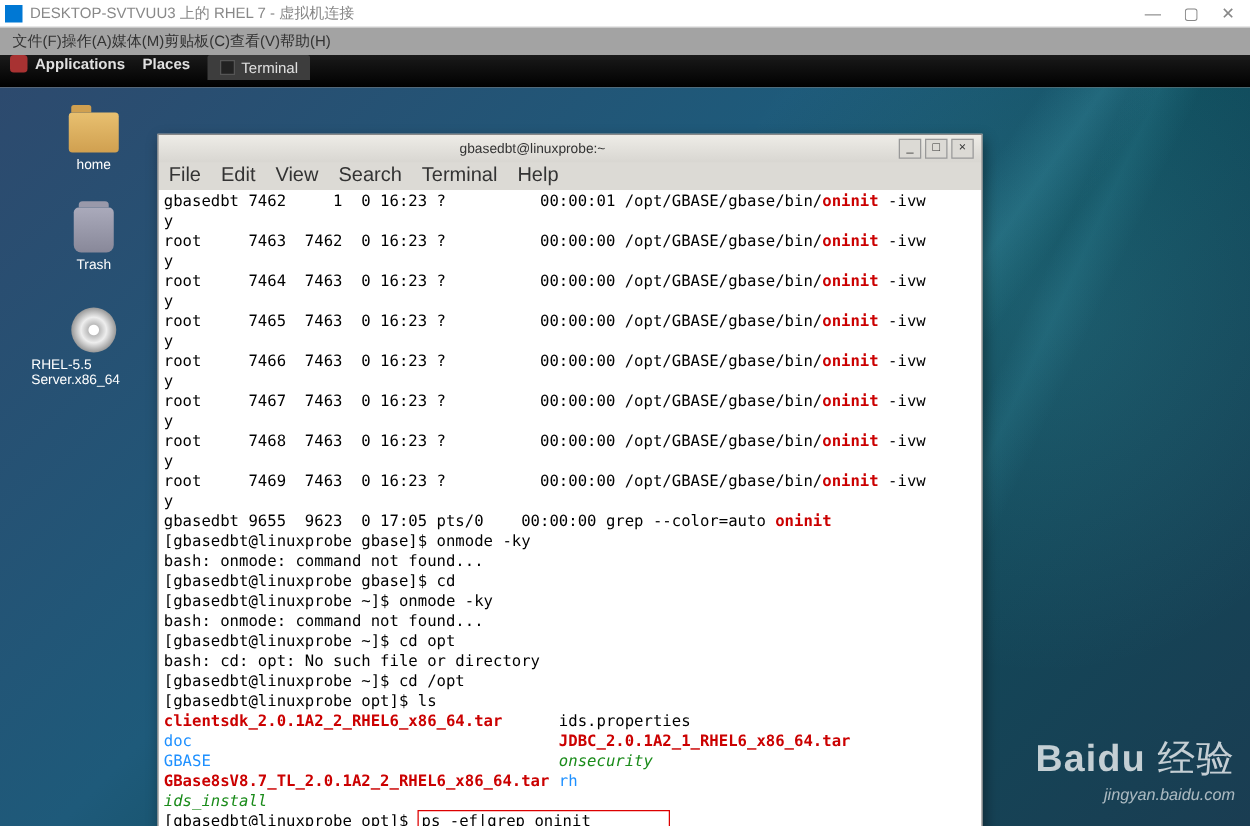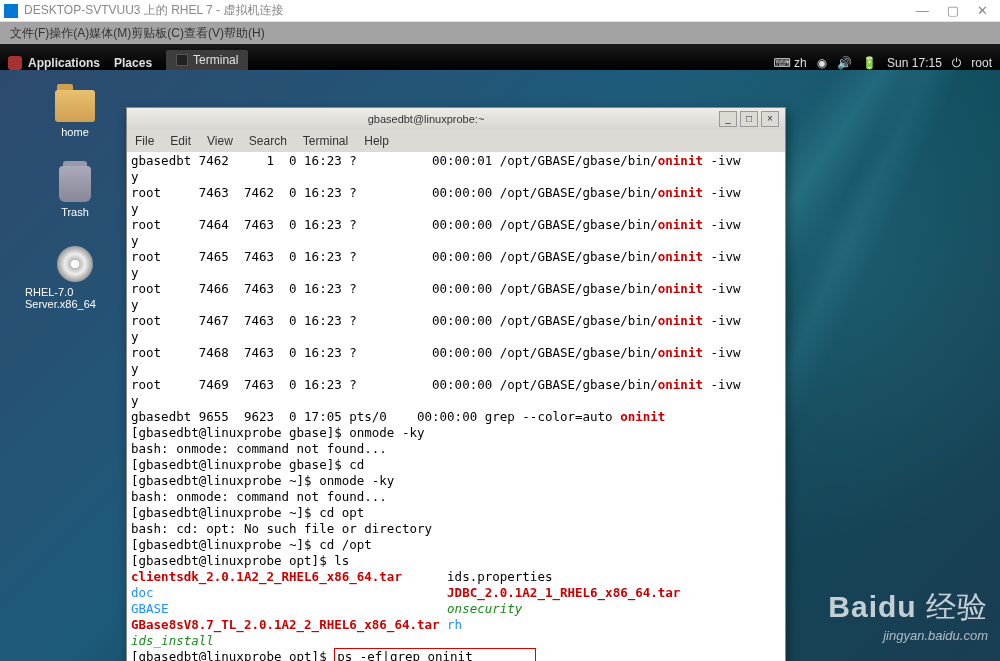--- a/index.html
+++ b/index.html
@@ -6,21 +6,21 @@
 body { font-family: "Segoe UI", Tahoma, sans-serif; font-size: 12px; overflow: hidden; width: 1000px; height: 661px; background: #fff; }
 .win-titlebar { height: 22px; background: #fff; display: flex; align-items: center; padding: 0 4px; border-bottom: 1px solid #e0e0e0; }
 .win-titlebar .vm-icon { width: 14px; height: 14px; background: #0078d4; margin-right: 6px; }
 .win-titlebar .title { color: #888; font-size: 12px; flex: 1; }
 .win-ctrl { display: flex; gap: 18px; padding-right: 8px; }
 .win-ctrl span { color: #888; font-size: 13px; cursor: pointer; }
 
 .win-menubar { height: 22px; background: #a3a3a3; display: flex; align-items: center; padding: 0 10px; gap: 0; font-size: 12px; color: #333; }
 .win-menubar span { cursor: pointer; }
 
-.gnome-bar { height: 26px; background: linear-gradient(#1a1a1a, #000); display: flex; align-items: flex-end; color: #e0e0e0; font-size: 12px; padding: 0 8px; }
+.gnome-bar { height: 26px; background: linear-gradient(#1a1a1a, #000); display: flex; align-items: flex-start; color: #e0e0e0; font-size: 12px; padding: 0 8px; }
 .gnome-bar .apps, .gnome-bar .places { font-weight: bold; margin-right: 14px; }
 .g-icon { width: 14px; height: 14px; background: #a83232; border-radius: 3px; margin-right: 6px; }
 .tab-terminal { background: #3d3d3d; padding: 3px 10px; border-radius: 2px 2px 0 0; display: flex; align-items: center; }
 .tab-terminal .t-icon { width: 12px; height: 12px; background: #222; border: 1px solid #555; margin-right: 5px; }
 .gnome-right { margin-left: auto; display: flex; align-items: center; gap: 10px; }
 .gnome-right .ind { font-size: 12px; }
 
 .desktop { position: relative; height: 591px; background: linear-gradient(135deg, #2d4a6e 0%, #1e5a7a 40%, #0f4c5c 60%, #1a3d52 100%); }
 .desktop::before { content: ""; position: absolute; right: 0; top: 0; width: 55%; height: 100%; background:
   radial-gradient(ellipse at 70% 30%, rgba(100,200,220,0.15) 0%, transparent 50%),
@@ -33,21 +33,21 @@
 .dicon .folder::before { content:""; position:absolute; top:-6px; left:2px; width:16px; height:6px; background:#d0a050; border-radius:2px 2px 0 0; }
 .dicon .trash { width: 32px; height: 36px; background: linear-gradient(#aab, #889); border-radius: 4px 4px 6px 6px; position: relative; }
 .dicon .trash::before { content:""; position:absolute; top:-5px; left:4px; right:4px; height:5px; background:#99a; border-radius:3px 3px 0 0; }
 .dicon .disc { width: 36px; height: 36px; background: radial-gradient(circle, #fff 15%, #bbb 18%, #eee 40%, #999 70%, #ccc 100%); border-radius: 50%; }
 
 .term-window { position: absolute; left: 126px; top: 37px; width: 660px; background: #dcdad5; border: 1px solid #888; box-shadow: 2px 4px 10px rgba(0,0,0,0.4); }
 .term-title { height: 22px; background: linear-gradient(#eeece7, #d8d6d1); display: flex; align-items: center; padding: 0 6px; font-size: 11px; font-weight: normal; color: #333; }
 .term-title .t-label { flex: 1; text-align: center; }
 .term-btns { display: flex; gap: 3px; }
 .term-btns span { width: 18px; height: 16px; background: #dcdad5; border: 1px solid #999; font-size: 10px; text-align: center; line-height: 14px; cursor: pointer; }
-.term-menu { height: 22px; display: flex; align-items: center; padding: 0 8px; gap: 16px; font-size: 12px; color: #333; background: #dcdad5; text-align: center; }
+.term-menu { height: 22px; display: flex; align-items: center; padding: 0 8px; gap: 16px; font-size: 16px; color: #333; background: #dcdad5; text-align: center; }
 .term-menu span { cursor: pointer; }
 .term-body { background: #fff; font-family: "DejaVu Sans Mono", "Courier New", monospace; font-size: 12.5px; line-height: 16px; color: #000; padding: 1px 4px 2px 4px; white-space: pre; overflow: hidden; }
 .red { color: #cb0000; font-weight: bold; }
 .blue { color: #1e90ff; font-weight: normal; }
 .green { color: #1a8b1a; font-style: italic; }
 .redbox { border: 1.5px solid #d00; padding: 0 2px; }
 
 .watermark { position: absolute; right: 12px; bottom: 18px; text-align: right; color: rgba(255,255,255,0.75); font-family: Arial, sans-serif; }
 .watermark .main { font-size: 30px; font-weight: bold; letter-spacing: 1px; }
 .watermark .main .zh { font-weight: normal; }
@@ -76,44 +76,35 @@
 </div>
 
 <div class="gnome-bar">
   <div class="g-icon"></div>
   <div class="apps">Applications</div>
   <div class="places">Places</div>
   <div class="tab-terminal">
     <div class="t-icon"></div>
     <span>Terminal</span>
   </div>
-  <div class="gnome-right">
-    <span class="ind">⌨ zh</span>
-    <span class="ind">◉</span>
-    <span class="ind">🔊</span>
-    <span class="ind">🔋</span>
-    <span class="ind">Sun 17:15</span>
-    <span class="ind">⏻</span>
-    <span class="ind">root</span>
-  </div>
 </div>
 
 <div class="desktop">
   <div class="icons-col">
     <div class="dicon">
       <div class="folder"></div>
       <span>home</span>
     </div>
     <div class="dicon">
       <div class="trash"></div>
       <span>Trash</span>
     </div>
     <div class="dicon">
       <div class="disc"></div>
-      <span>RHEL-7.0 Server.x86_64</span>
+      <span>RHEL-5.5 Server.x86_64</span>
     </div>
   </div>
 
   <div class="term-window">
     <div class="term-title">
       <span class="t-label">gbasedbt@linuxprobe:~</span>
       <div class="term-btns">
         <span>_</span>
         <span>□</span>
         <span>×</span>

